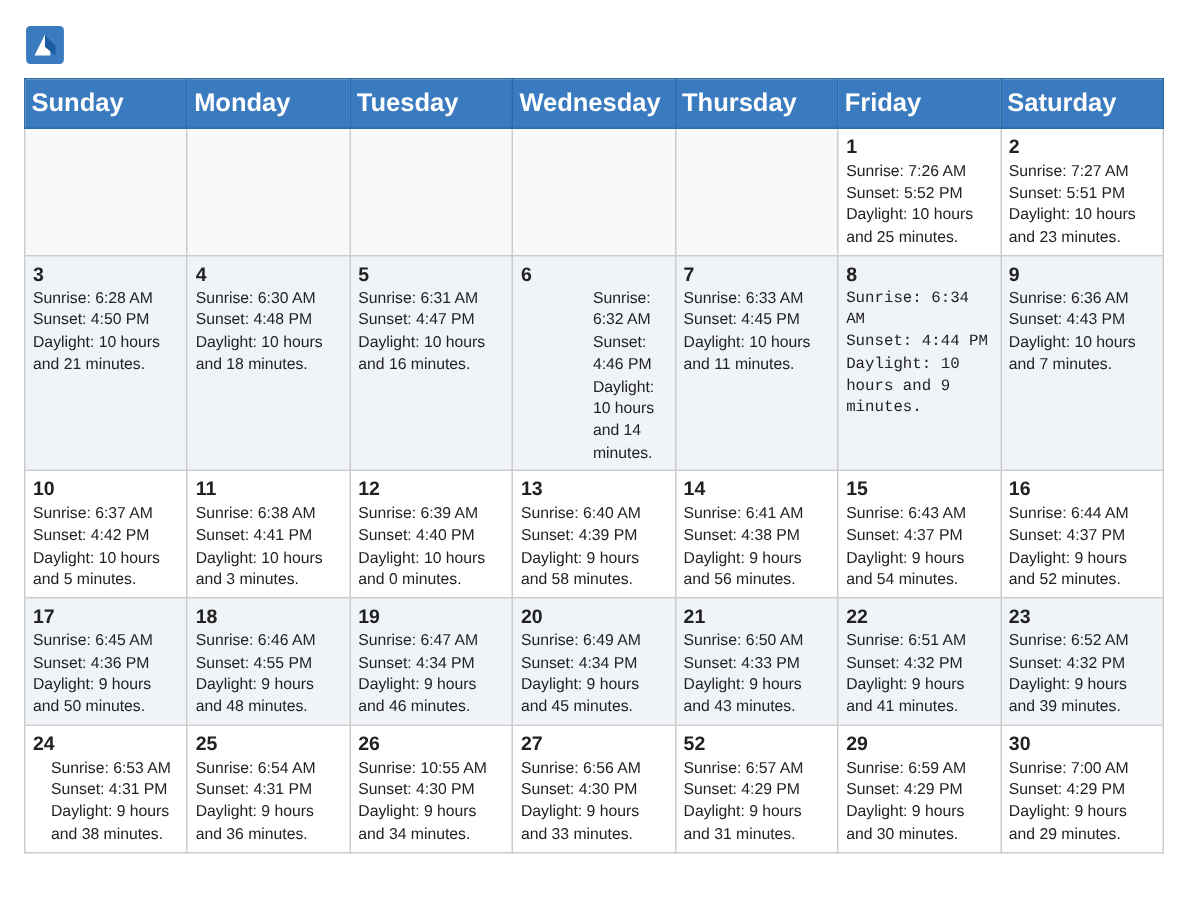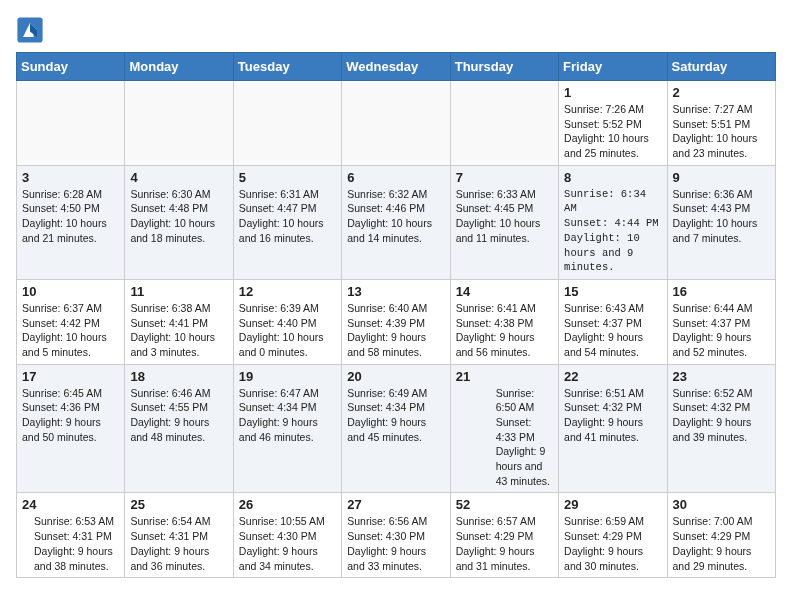--- a/index.html
+++ b/index.html
@@ -47,21 +47,21 @@
       color: #444;
     }
     .calendar {
       width: 100%;
       border-collapse: collapse;
       margin-top: 8px;
     }
     .calendar th {
       background: #3a7abf;
       color: #fff;
-      font-size: 13px;
+      font-size: 17px;
       font-weight: bold;
       padding: 6px 4px;
       text-align: left;
       border: 1px solid #2d6aa8;
     }
     .calendar td {
       border: 1px solid #ccc;
       vertical-align: top;
       padding: 4px 5px;
       width: 108px;
@@ -158,21 +158,21 @@
 Daylight: 10 hours and 18 minutes.</div>
         </td>
         <td>
           <span class="day-num">5</span>
           <div class="day-info" style="white-space: pre-line;">Sunrise: 6:31 AM
 Sunset: 4:47 PM
 Daylight: 10 hours and 16 minutes.</div>
         </td>
         <td>
           <span class="day-num">6</span>
-          <div class="day-info" style="white-space: pre-line;">Sunrise: 6:32 AM
+          <div class="day-info" style="white-space: pre-line; margin-left: 48px;">Sunrise: 6:32 AM
 Sunset: 4:46 PM
 Daylight: 10 hours and 14 minutes.</div>
         </td>
         <td>
           <span class="day-num">7</span>
           <div class="day-info" style="white-space: pre-line;">Sunrise: 6:33 AM
 Sunset: 4:45 PM
 Daylight: 10 hours and 11 minutes.</div>
         </td>
         <td>
@@ -252,21 +252,21 @@
 Daylight: 9 hours and 46 minutes.</div>
         </td>
         <td>
           <span class="day-num">20</span>
           <div class="day-info" style="white-space: pre-line;">Sunrise: 6:49 AM
 Sunset: 4:34 PM
 Daylight: 9 hours and 45 minutes.</div>
         </td>
         <td>
           <span class="day-num">21</span>
-          <div class="day-info" style="white-space: pre-line; margin-left: 40px;">Sunrise: 6:50 AM
+          <div class="day-info" style="white-space: pre-line;">Sunrise: 6:50 AM
 Sunset: 4:33 PM
 Daylight: 9 hours and 43 minutes.</div>
         </td>
         <td>
           <span class="day-num">22</span>
           <div class="day-info" style="white-space: pre-line;">Sunrise: 6:51 AM
 Sunset: 4:32 PM
 Daylight: 9 hours and 41 minutes.</div>
         </td>
         <td>

